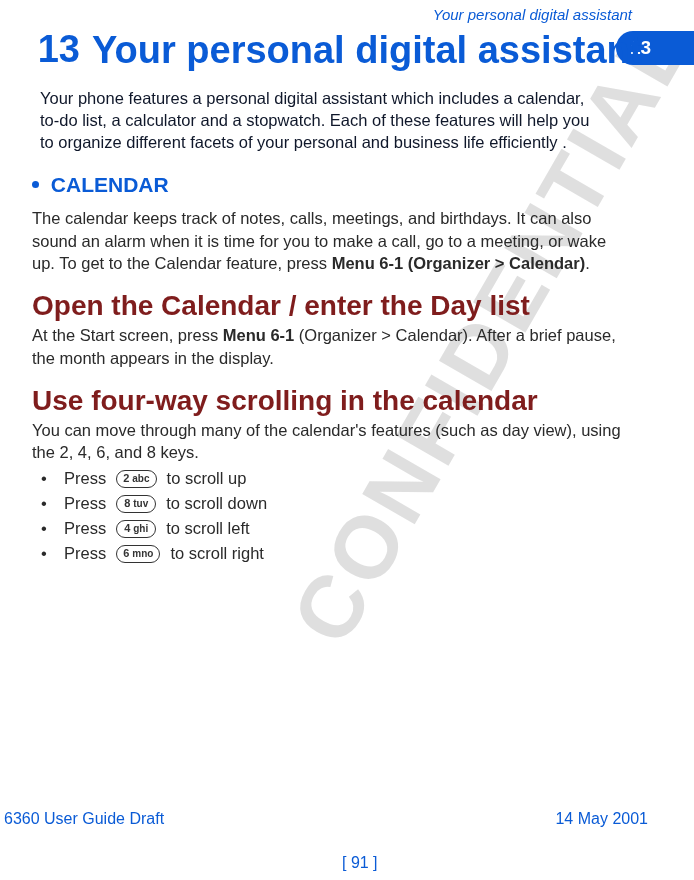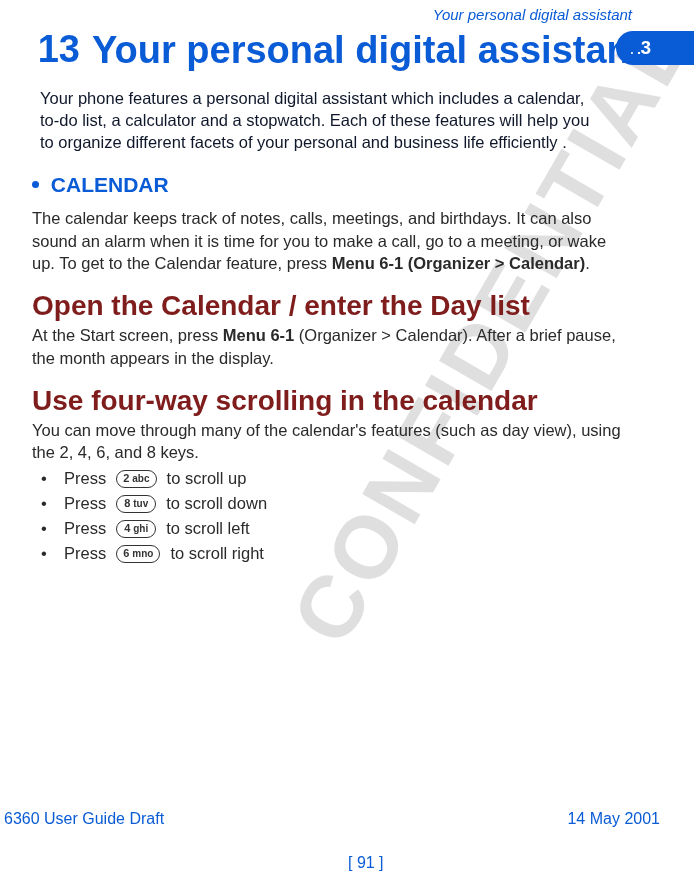--- a/index.html
+++ b/index.html
@@ -141,21 +141,21 @@
       font-weight: 600;
       color: #333;
       background: #fff;
       line-height: 1;
     }
     .key .digit { font-size: 11px; margin-right: 3px; }
     .footer {
       position: absolute;
       bottom: 8px;
       left: 0;
-      right: 0;
+      right: 12px;
       display: flex;
       justify-content: space-between;
       padding: 0 34px 0 4px;
       color: #0a5bd6;
       font-size: 16px;
     }
     .footer .mid { text-align: right; margin-top: 44px; }
   </style>
 </head>
 <body>

